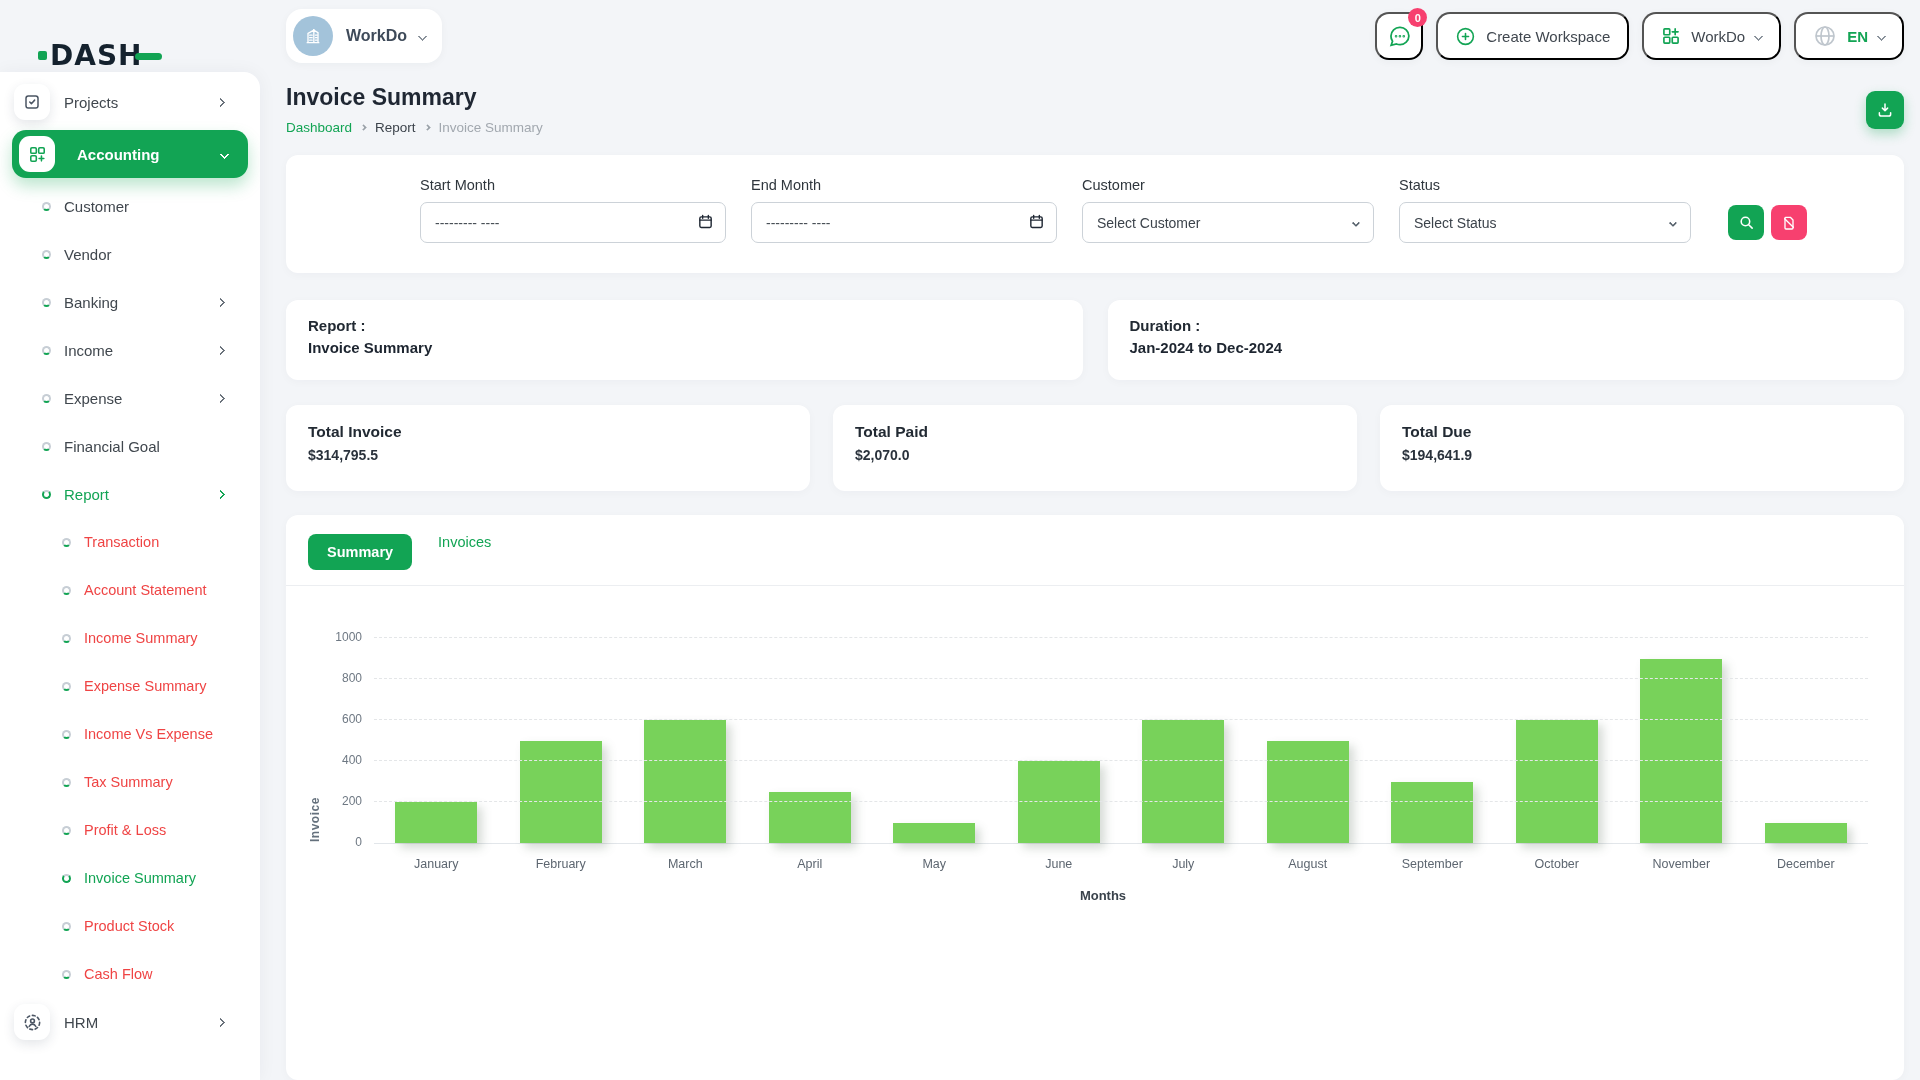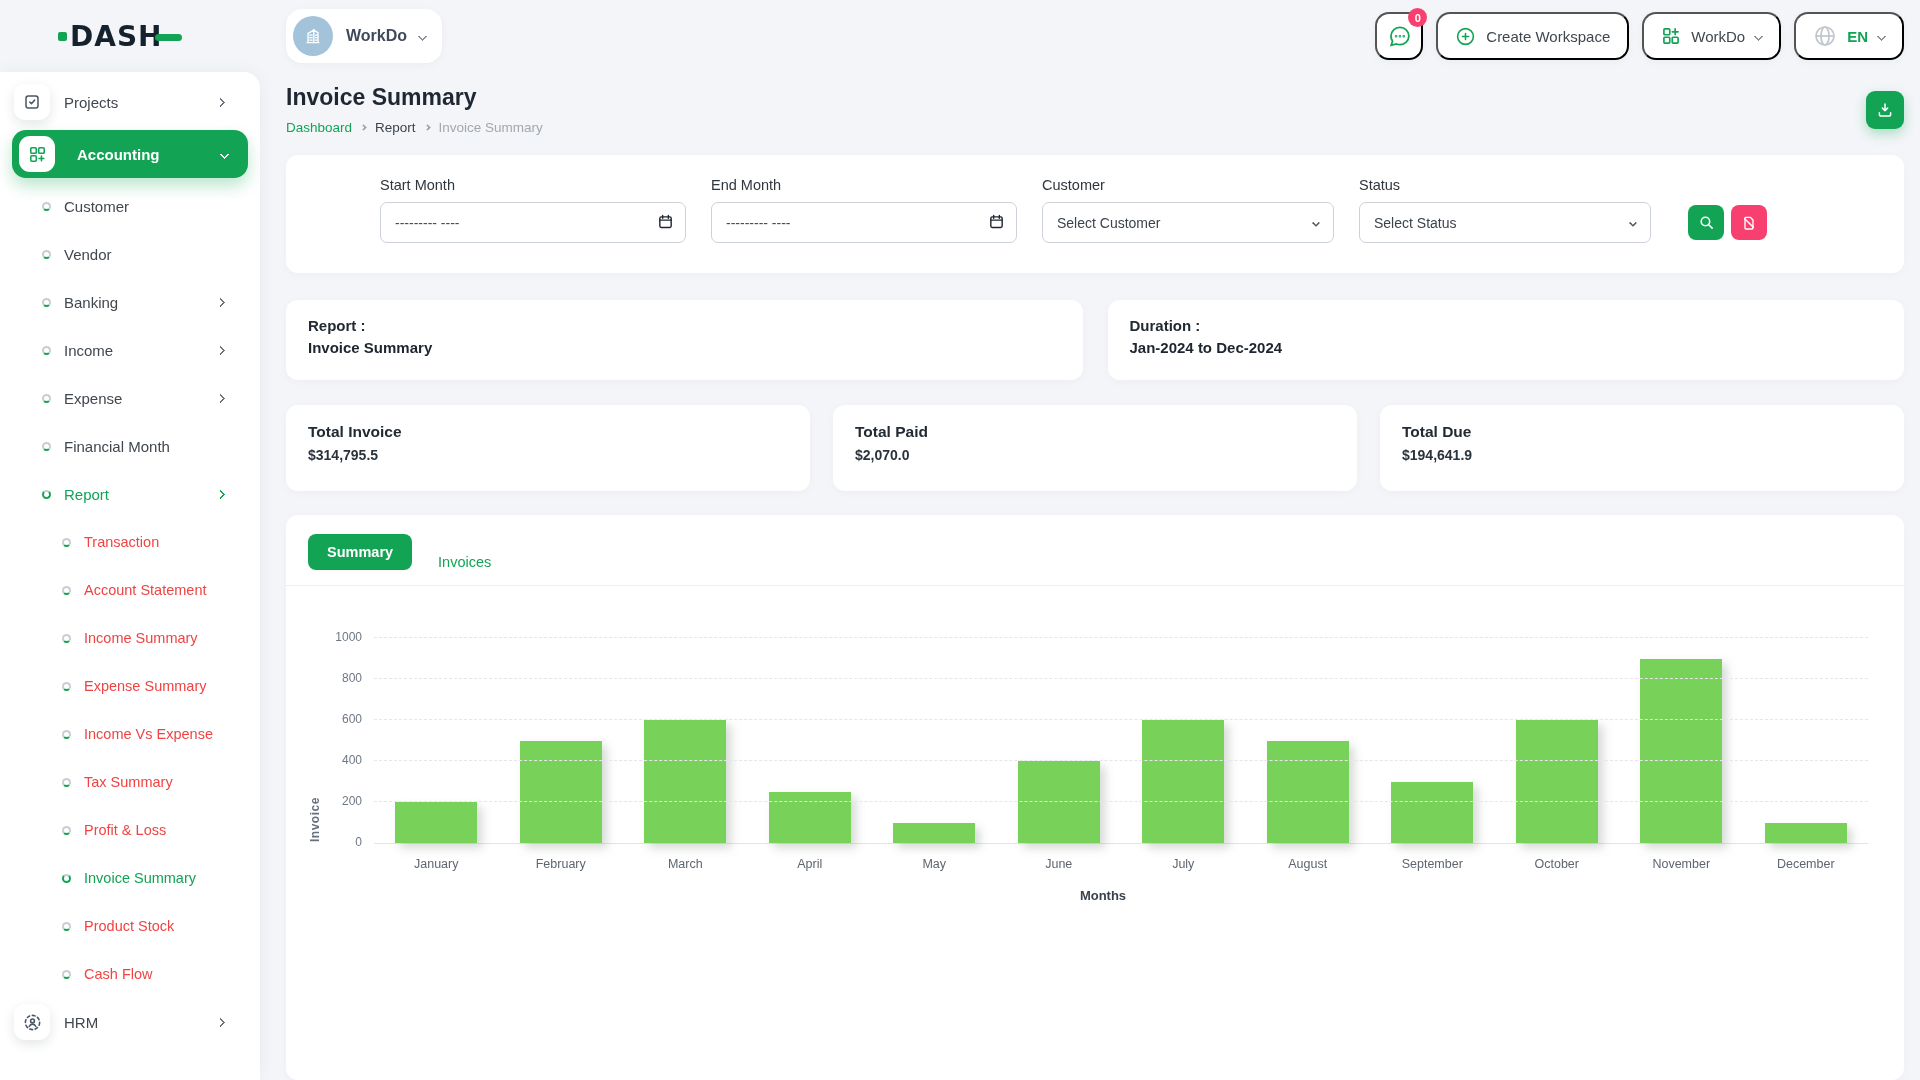--- a/index.html
+++ b/index.html
@@ -18,21 +18,21 @@
     background:var(--page-bg);
     font-family:"Liberation Sans","DejaVu Sans",sans-serif;
     display:flex;overflow:hidden;color:var(--text-dark);
   }
   
   .chev{display:inline-block;width:7px;height:7px;border-right:2px solid currentColor;border-bottom:2px solid currentColor;border-radius:1px}
   .chev.right{transform:rotate(-45deg)}
   .chev.down{transform:rotate(45deg)}
   
   .side-col{width:260px;flex-shrink:0;display:flex;flex-direction:column}
-  .logo-area{height:72px;display:flex;align-items:center;padding-left:58px}
+  .logo-area{height:72px;display:flex;align-items:flex-end;padding-left:38px}
   .logo{display:flex;align-items:center;cursor:pointer}
   .logo .dot{width:9px;height:9px;border-radius:2px;background:var(--green);margin-right:3px}
   .logo .word{font-size:28px;font-weight:800;color:#15222e;letter-spacing:1px;font-family:"DejaVu Sans",sans-serif}
   .logo .dash{width:27px;height:7px;border-radius:4px;background:var(--green);margin-left:-8px;margin-top:2px}
   .side-panel{background:#fff;flex:1;border-radius:0 16px 0 0;box-shadow:0 0 18px rgba(20,40,60,.05);padding-top:6px;overflow:hidden}
   .s-item{height:48px;display:flex;align-items:center;font-size:15px;color:var(--text-mid);cursor:pointer;position:relative}
   .icon-box{width:36px;height:36px;border-radius:11px;background:#fff;box-shadow:0 4px 12px rgba(30,50,70,.12);display:flex;align-items:center;justify-content:center;margin-left:14px;flex-shrink:0}
   .s-item .lbl{margin-left:14px}
   .s-item .chev{position:absolute;right:36px;color:#6a727b}
   .acc-pill{margin:4px 12px;background:var(--green);border-radius:14px;height:48px;display:flex;align-items:center;color:#fff;font-weight:700;font-size:15px;cursor:pointer;position:relative;box-shadow:0 8px 16px rgba(18,164,84,.28)}
@@ -62,21 +62,21 @@
   .page-title{font-size:23px;font-weight:700;color:#1f2733}
   .crumbs{display:flex;align-items:center;gap:9px;margin-top:9px;font-size:13.5px}
   .crumbs .c1{color:var(--green);cursor:pointer}
   .crumbs .c2{color:#3c434b;cursor:pointer}
   .crumbs .c3{color:#a2a8af}
   .crumbs .chev{width:5px;height:5px;color:#9aa1a8}
   .dl-btn{width:38px;height:38px;border-radius:9px;background:var(--green);border:none;display:flex;align-items:center;justify-content:center;cursor:pointer;box-shadow:0 5px 12px rgba(18,164,84,.3)}
   .card{background:#fff;border-radius:12px;box-shadow:0 2px 10px rgba(20,40,60,.03)}
   
   .filter-card{margin-top:20px;height:118px;padding:22px 22px 0 22px;flex-shrink:0}
-  .filter-row{display:flex;gap:25px;margin-left:72px}
+  .filter-row{display:flex;gap:25px;margin-left:112px}
   .field{display:flex;flex-direction:column;gap:9px}
   .field label{font-size:14.5px;color:#2f363d}
   .inp-wrap{position:relative}
   .inp-wrap input{width:306px;height:41px;border:1px solid #ccd2d8;border-radius:7px;padding:0 40px 0 14px;font-size:14px;color:#495057;outline:none;background:#fff}
   .inp-wrap input::placeholder{color:#495057}
   .inp-wrap .cal{position:absolute;right:12px;top:11px}
   .fake-select{width:292px;height:41px;border:1px solid #ccd2d8;border-radius:7px;display:flex;align-items:center;justify-content:space-between;padding:0 14px;font-size:14px;color:#3c434b;cursor:pointer;background:#fff}
   .fake-select .chev{width:6px;height:6px;color:#55606b}
   .btn-pair{display:flex;align-items:flex-end;gap:7px;padding-bottom:3px;margin-left:12px;align-self:flex-end}
   .icon-btn{width:36px;height:35px;border:none;border-radius:8px;display:flex;align-items:center;justify-content:center;cursor:pointer}
@@ -86,21 +86,21 @@
   .info-row{display:flex;gap:25px;margin-top:27px;flex-shrink:0}
   .info-card{flex:1;height:80px;padding:17px 22px}
   .info-card .t{font-size:15px;font-weight:600;color:#222a33}
   .info-card .v{font-size:15px;font-weight:700;color:#1d2530;margin-top:5px}
   .stats-row{display:flex;gap:23px;margin-top:25px;flex-shrink:0}
   .stat-card{flex:1;height:86px;padding:18px 22px}
   .stat-card .t{font-size:15.5px;font-weight:600;color:#222a33}
   .stat-card .v{font-size:14px;font-weight:600;color:#2a323c;margin-top:6px}
   
   .chart-card{margin-top:24px;flex:1;padding:19px 22px;display:flex;flex-direction:column;min-height:0}
-  .tabs{display:flex;align-items:flex-end;gap:26px}
+  .tabs{display:flex;align-items:flex-start;gap:26px}
   .tab-pill{background:var(--green);color:#fff;font-size:14.5px;font-weight:600;border:none;border-radius:8px;padding:10px 19px;cursor:pointer}
   .tab-link{color:var(--green);font-size:14.5px;background:none;border:none;cursor:pointer}
   .tab-divider{height:1px;background:#eceef1;margin:15px -22px 0 -22px}
   .chart-zone{display:flex;margin-top:46px;flex:1}
   .ylab{writing-mode:vertical-rl;transform:rotate(180deg);font-size:12px;font-weight:700;color:#64707c;letter-spacing:.5px;height:210px;display:flex;align-items:center;margin-right:2px}
   .chart-main{flex:1;min-width:0}
   .plot{position:relative;height:212px;margin-left:50px;margin-right:14px;border-bottom:1px solid #e2e6ea}
   .gline{position:absolute;left:0;right:0;border-top:1px dashed #e4e6e8}
   .ytick{position:absolute;left:-50px;width:38px;text-align:right;font-size:12px;color:#6e7883}
   .bars{position:absolute;left:0;right:0;top:0;bottom:0;display:flex;align-items:flex-end}
@@ -163,21 +163,21 @@
           <span class="lbl">Income</span>
           <span class="chev right"></span>
         </div>
         <div class="s-item sub1">
           <span class="bullet"></span>
           <span class="lbl">Expense</span>
           <span class="chev right"></span>
         </div>
         <div class="s-item sub1">
           <span class="bullet"></span>
-          <span class="lbl">Financial Month</span>
+          <span class="lbl">Financial Goal</span>
         </div>
         <div class="s-item sub1 active">
           <span class="bullet"></span>
           <span class="lbl">Report</span>
           <span class="chev right"></span>
         </div>
       </div>
     <div id="report-items">
         <div class="s-item sub2">
           <span class="bullet"></span>

